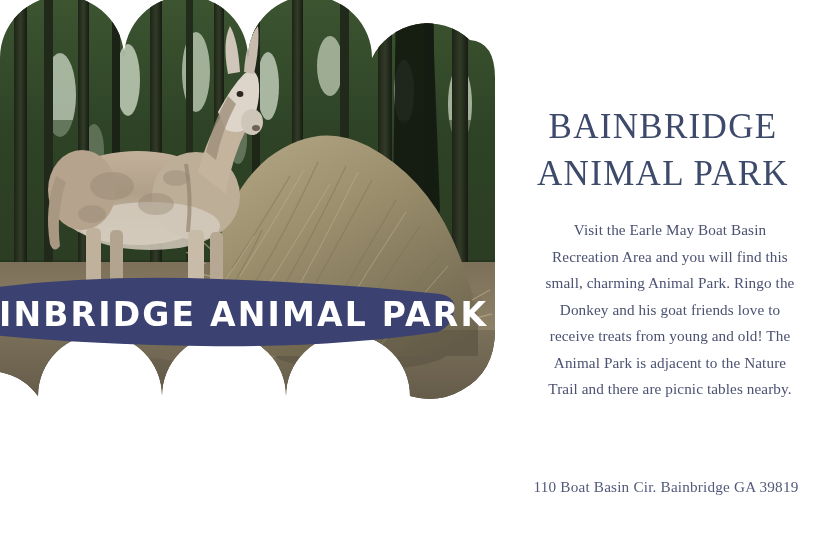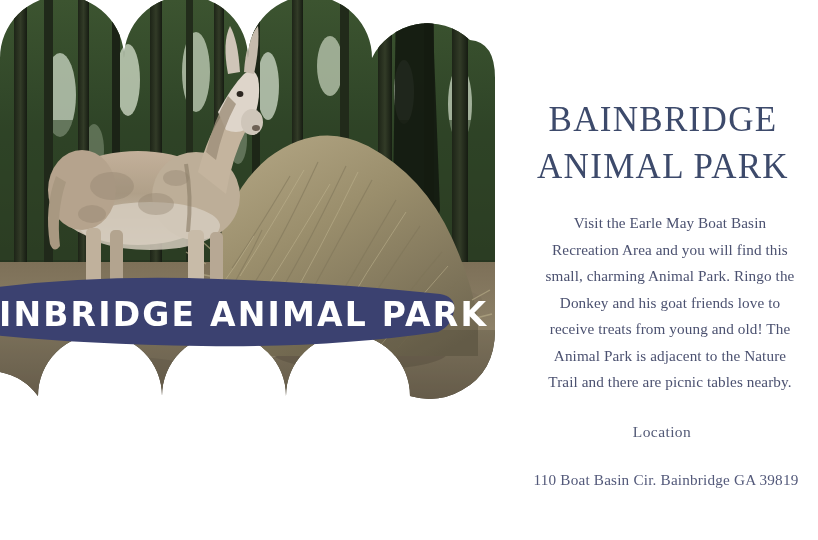--- a/index.html
+++ b/index.html
@@ -75,21 +75,21 @@
     letter-spacing: 2.2px;
     color: #ffffff;
     white-space: nowrap;
     text-indent: 2px;
   }
 
   
   #text-panel {
     position: absolute;
     left: 506px;
-    top: 0;
+    top: 7px;
     width: 312px;
     height: 420px;
   }
 
   #title {
     position: absolute;
     left: -8px;
     top: 96px;
     width: 330px;
     text-align: center;
@@ -365,18 +365,17 @@
     <div id="paragraph">
       <span class="pline">Visit the Earle May Boat Basin</span>
       <span class="pline">Recreation Area and you will find this</span>
       <span class="pline">small, charming Animal Park.  Ringo the</span>
       <span class="pline">Donkey and his goat friends love to</span>
       <span class="pline">receive treats from young and old!  The</span>
       <span class="pline">Animal Park is adjacent to the Nature</span>
       <span class="pline">Trail and there are picnic tables nearby.</span>
     </div>
 
-    <div id="location-heading">Location</div>
     <div id="location-address">110 Boat Basin Cir. Bainbridge GA 39819</div>
 
   </div>
 
 </div>
 
 </body></html>

